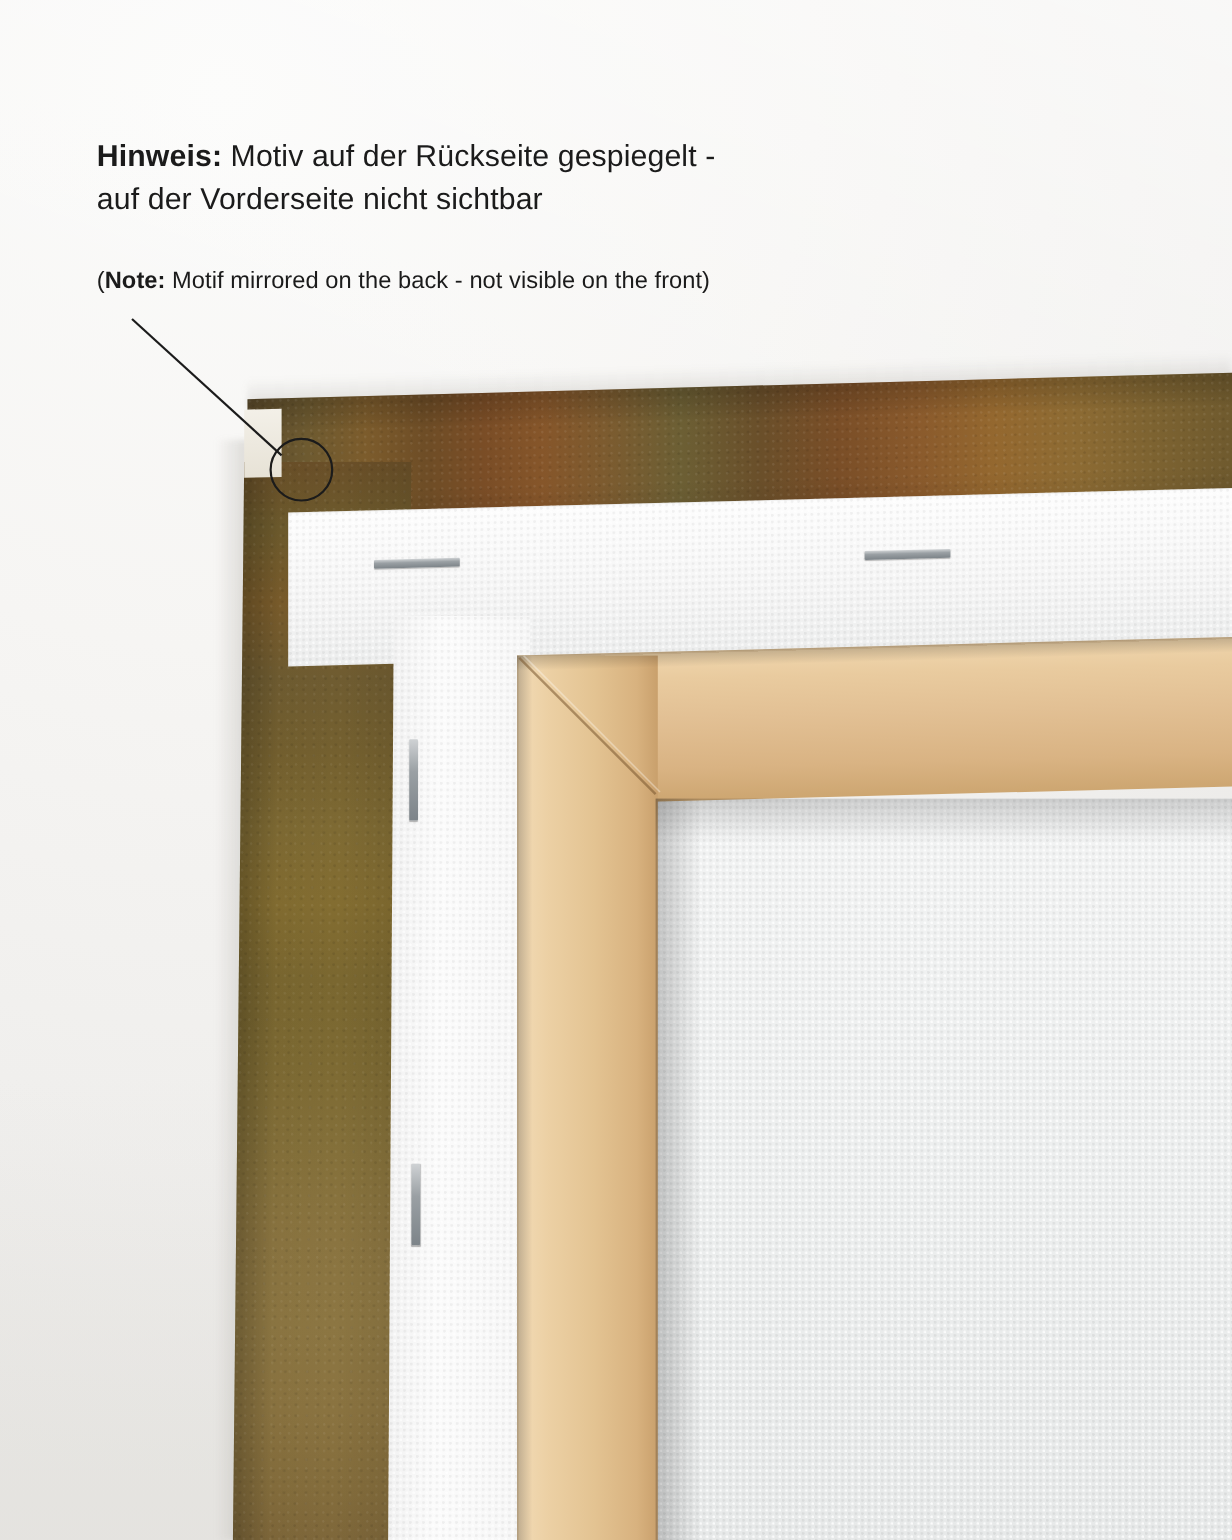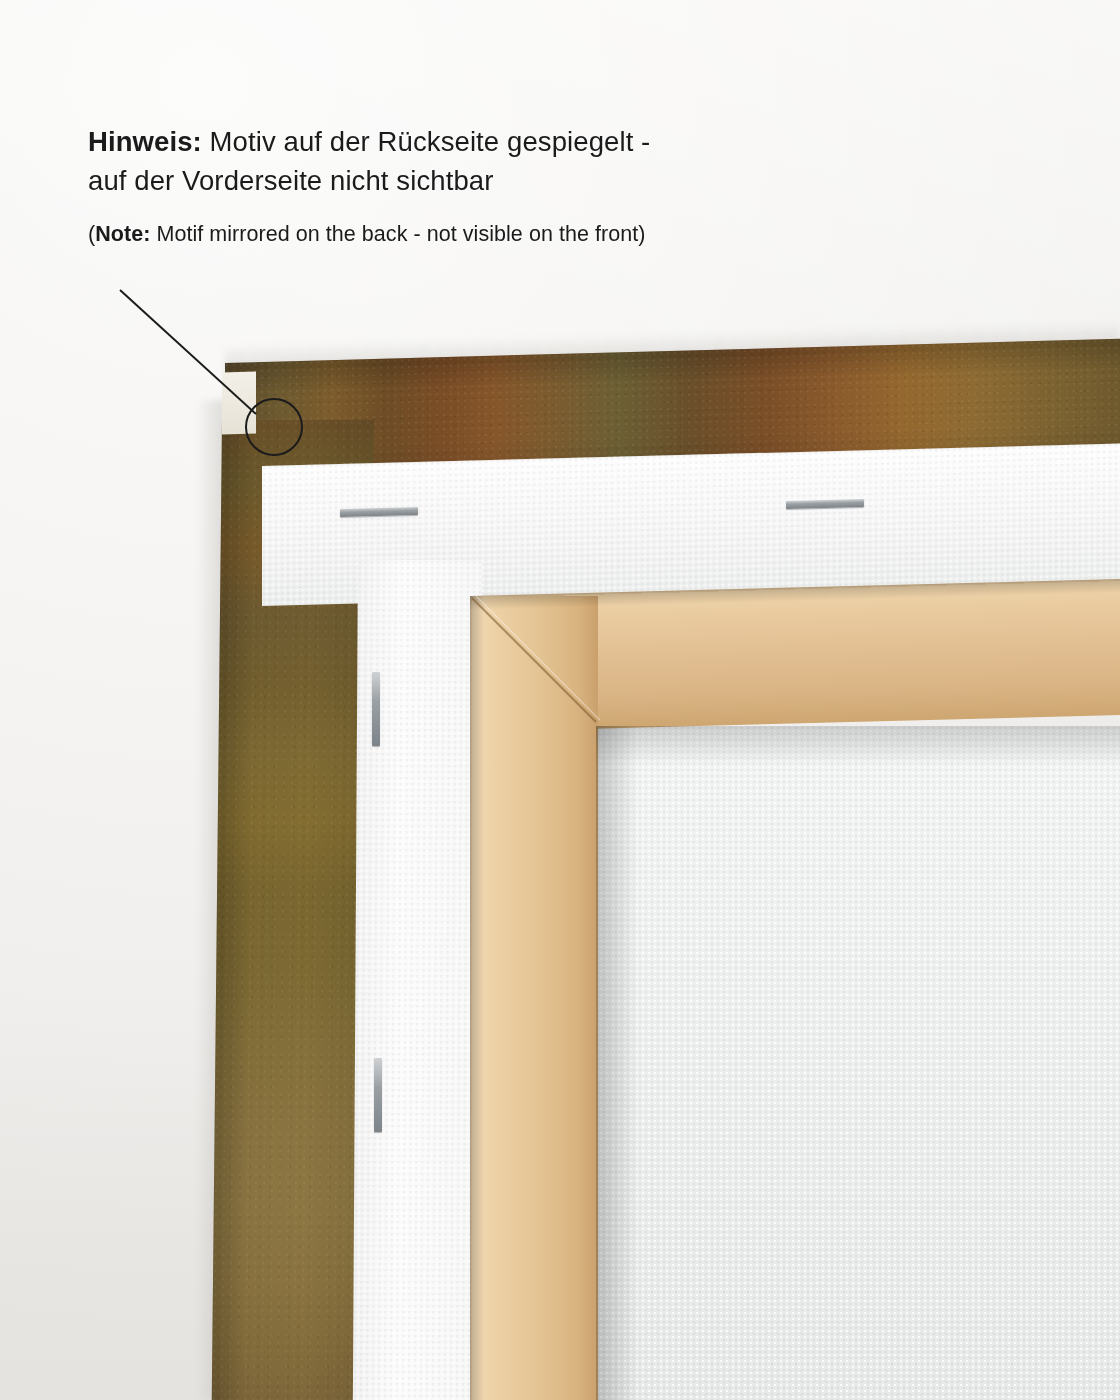--- a/index.html
+++ b/index.html
@@ -43,21 +43,21 @@
   }
   .ann-line-1 {
     font-size: 27.5px;
     line-height: 1.42;
     letter-spacing: 0.1px;
     margin: 0;
     white-space: pre-line;
   }
   .ann-line-1 b { font-weight: 700; }
   .ann-line-2 {
-    margin: 19px 0 0 0;
+    margin: 40px 0 0 0;
     font-size: 21.5px;
     line-height: 1.4;
     letter-spacing: 0.05px;
   }
   .ann-line-2 b { font-weight: 700; }
 
   
   .leader {
     position: absolute;
     left: 80px;

